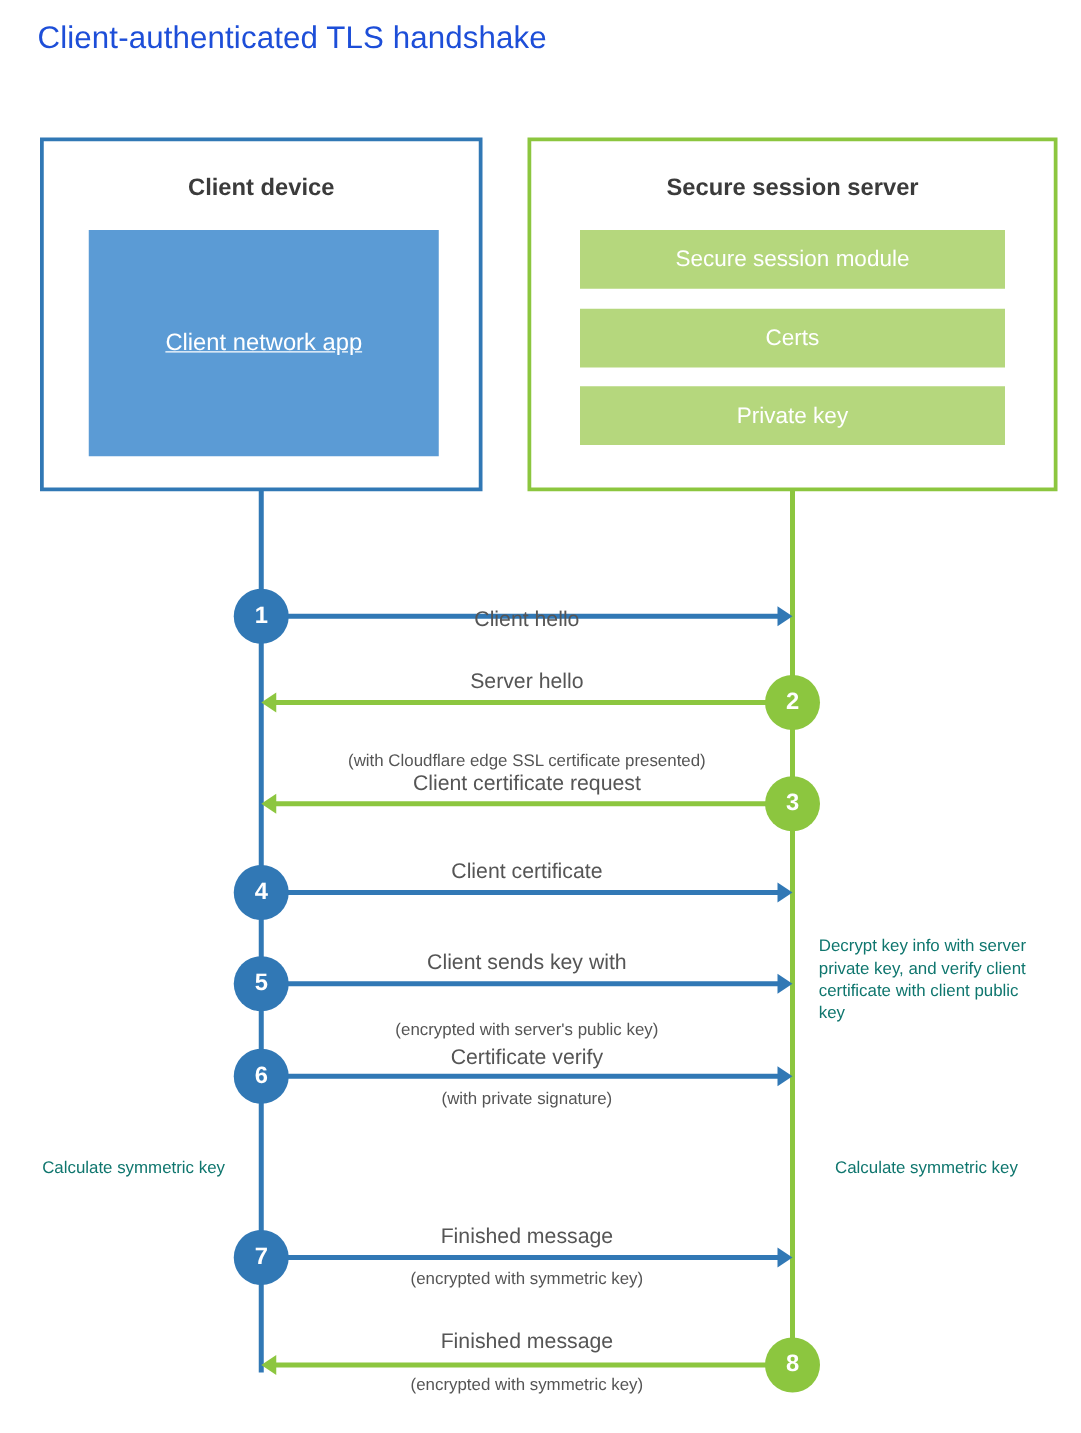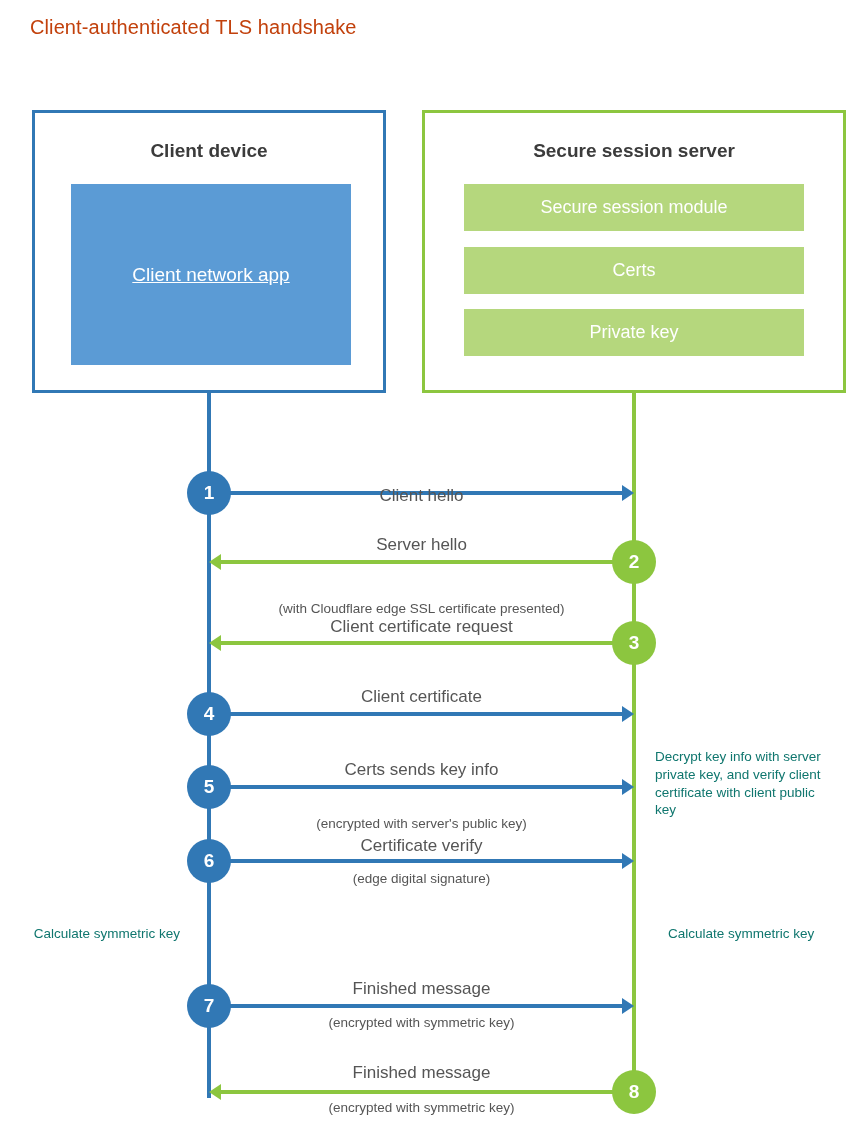--- a/index.html
+++ b/index.html
@@ -14,23 +14,23 @@
     font-family: "Liberation Sans", sans-serif;
     color: #4a4a4a;
     overflow: hidden;
   }
 
   
   #page-title {
     position: absolute;
     left: 30px;
     top: 16px;
-    font-size: 20px;
+    font-size: 25px;
     font-weight: 400;
-    color: #c2410c;
+    color: #1d4ed8;
     letter-spacing: 0.1px;
     white-space: nowrap;
   }
 
   
   .actor-box {
     position: absolute;
     background: #ffffff;
     box-sizing: border-box;
   }
@@ -231,32 +231,32 @@
     <span class="arrow-head"></span>
   </div>
 <div class="step-circle green" style="left:612px; top:621px;">3</div>
 
 <div class="msg-label" style="left:209px; top:687px; width:425px;">Client certificate</div>
 <div class="arrow blue right" style="left:209px; top:712px; width:414px;">
     <span class="arrow-head"></span>
   </div>
 <div class="step-circle blue" style="left:187px; top:692px;">4</div>
 
-<div class="msg-label" style="left:209px; top:760px; width:425px;">Certs sends key info</div>
+<div class="msg-label" style="left:209px; top:760px; width:425px;">Client sends key with</div>
 <div class="arrow blue right" style="left:209px; top:785px; width:414px;">
     <span class="arrow-head"></span>
   </div>
 <div class="msg-sublabel" style="left:209px; top:796px; width:425px;margin-top:20px;">(encrypted with server's public key)</div>
 <div class="step-circle blue" style="left:187px; top:765px;">5</div>
 
 <div class="msg-label" style="left:209px; top:836px; width:425px;">Certificate verify</div>
 <div class="arrow blue right" style="left:209px; top:859px; width:414px;">
     <span class="arrow-head"></span>
   </div>
-<div class="msg-sublabel" style="left:209px; top:871px; width:425px;">(edge digital signature)</div>
+<div class="msg-sublabel" style="left:209px; top:871px; width:425px;">(with private signature)</div>
 <div class="step-circle blue" style="left:187px; top:839px;">6</div>
 
 <div class="msg-label" style="left:209px; top:979px; width:425px;">Finished message</div>
 <div class="arrow blue right" style="left:209px; top:1004px; width:414px;">
     <span class="arrow-head"></span>
   </div>
 <div class="msg-sublabel" style="left:209px; top:1015px; width:425px;">(encrypted with symmetric key)</div>
 <div class="step-circle blue" style="left:187px; top:984px;">7</div>
 
 <div class="msg-label" style="left:209px; top:1063px; width:425px;">Finished message</div>

